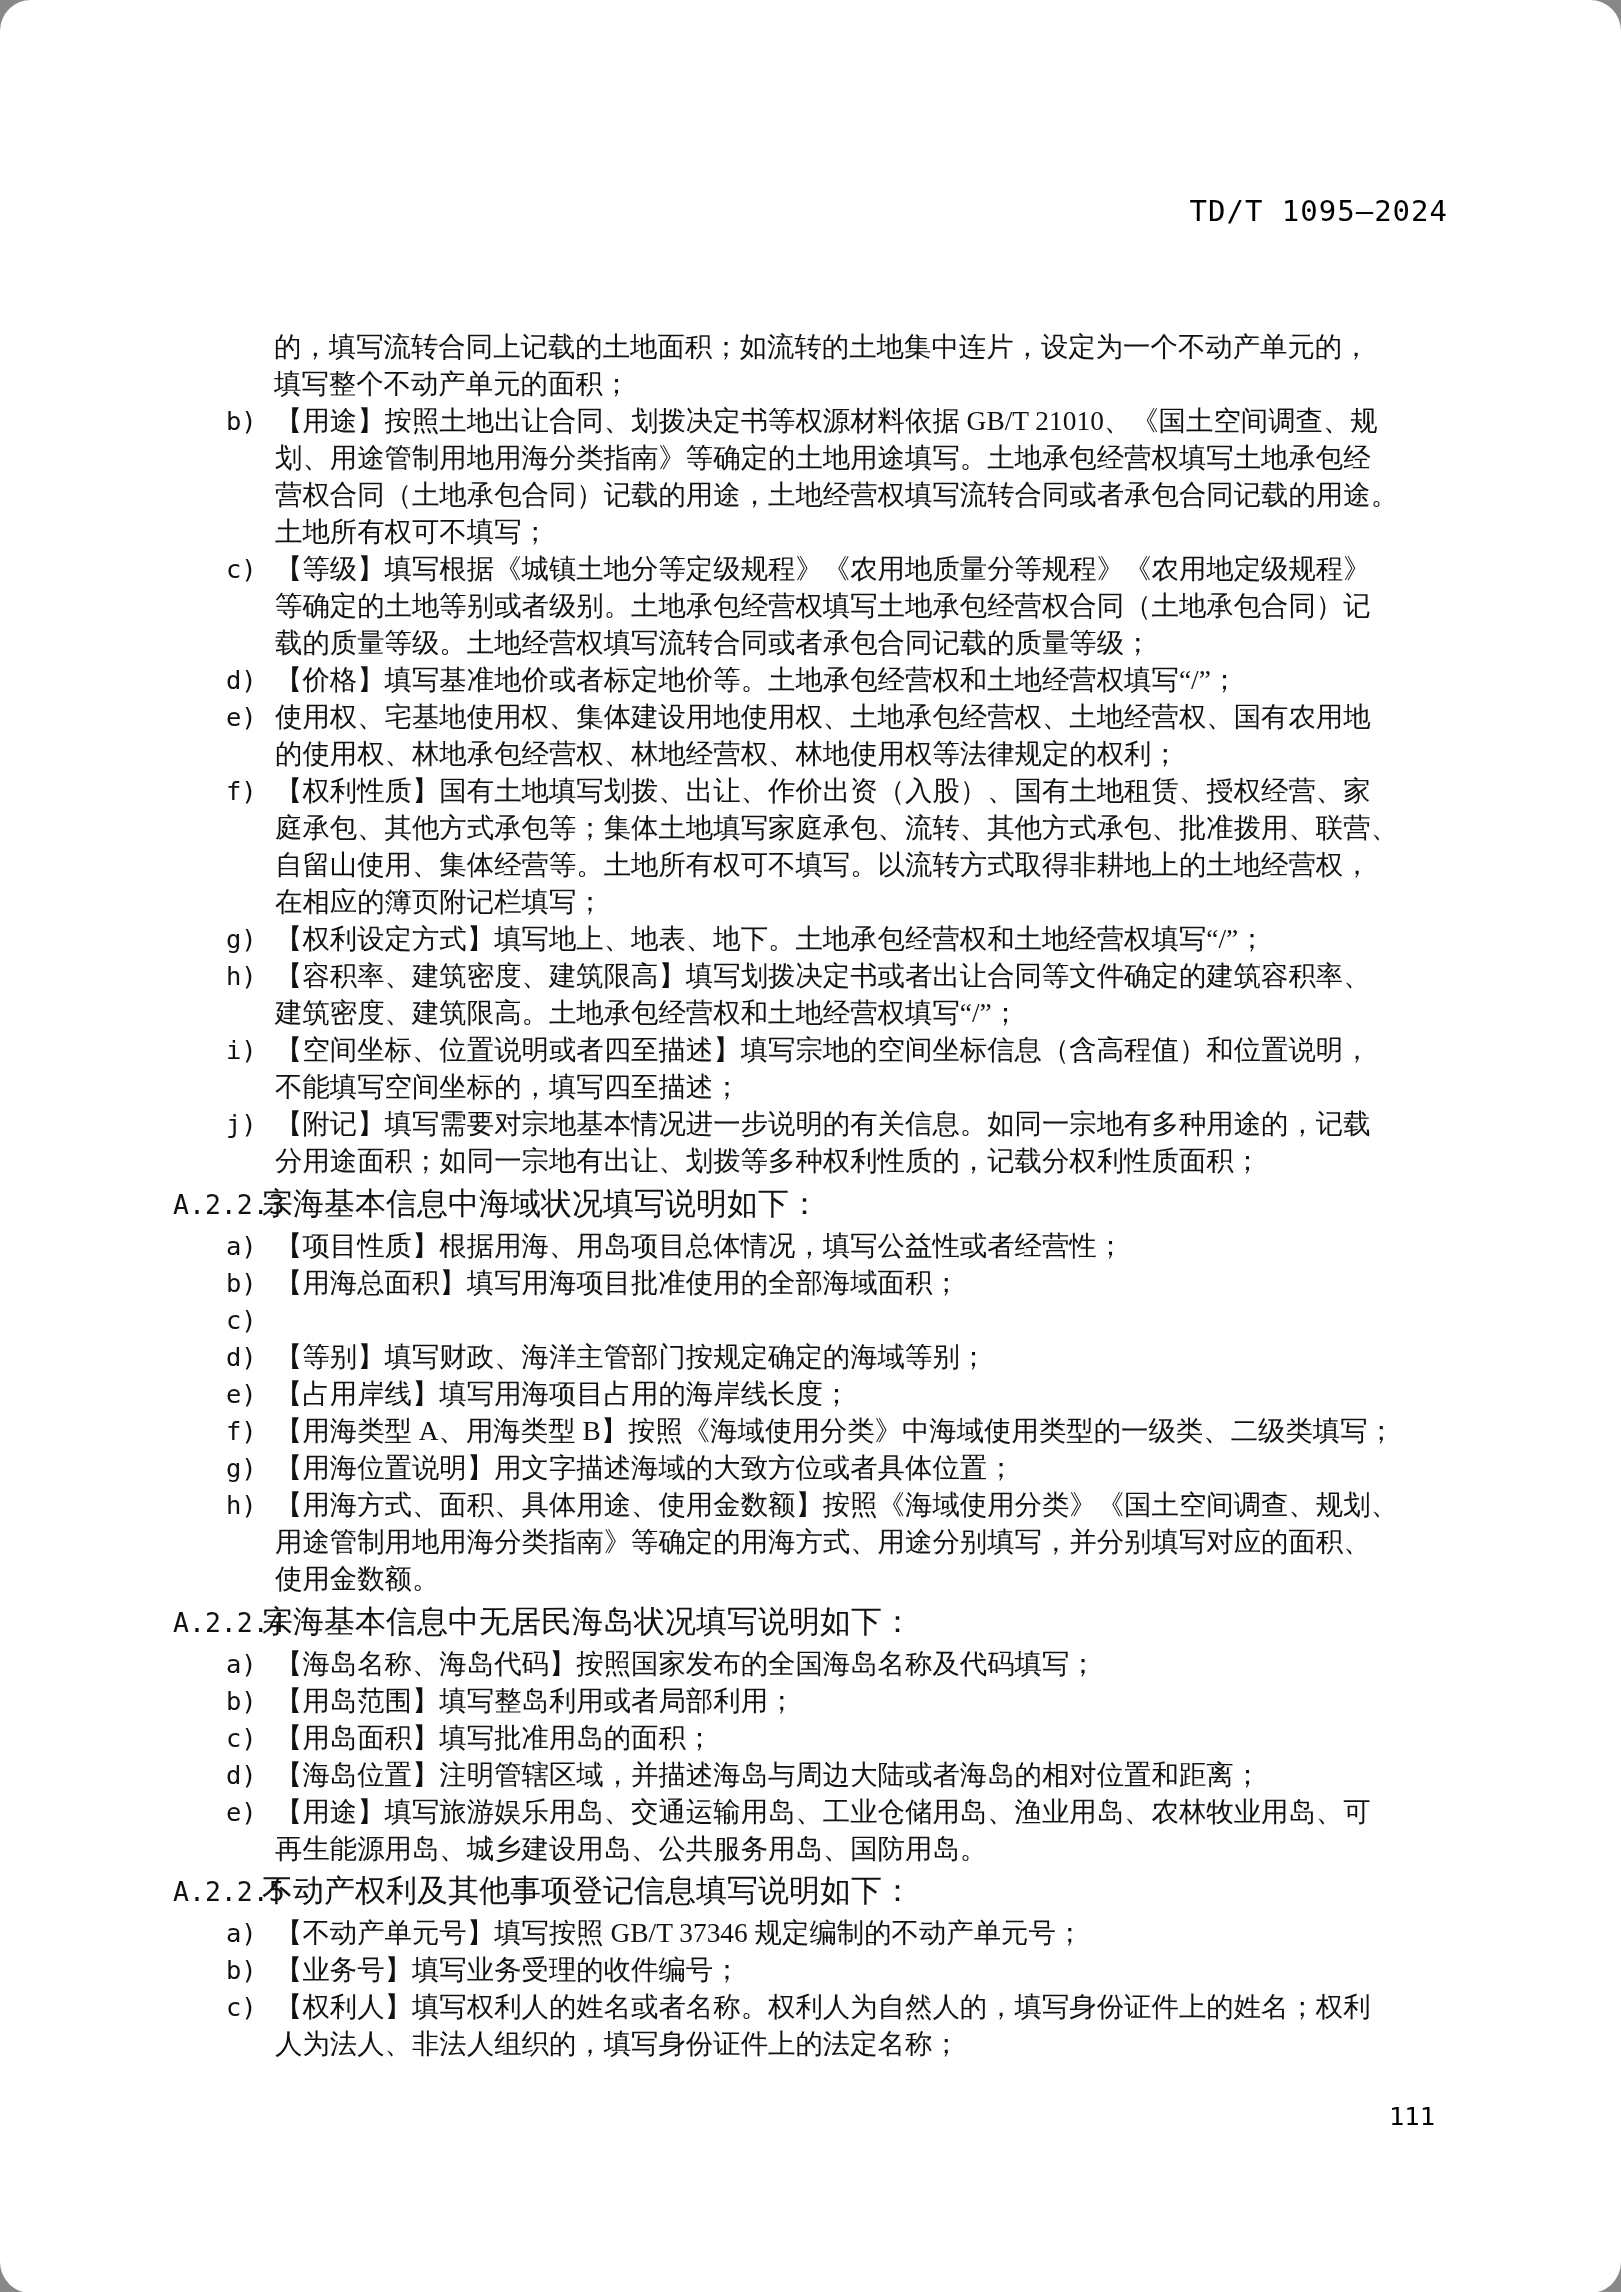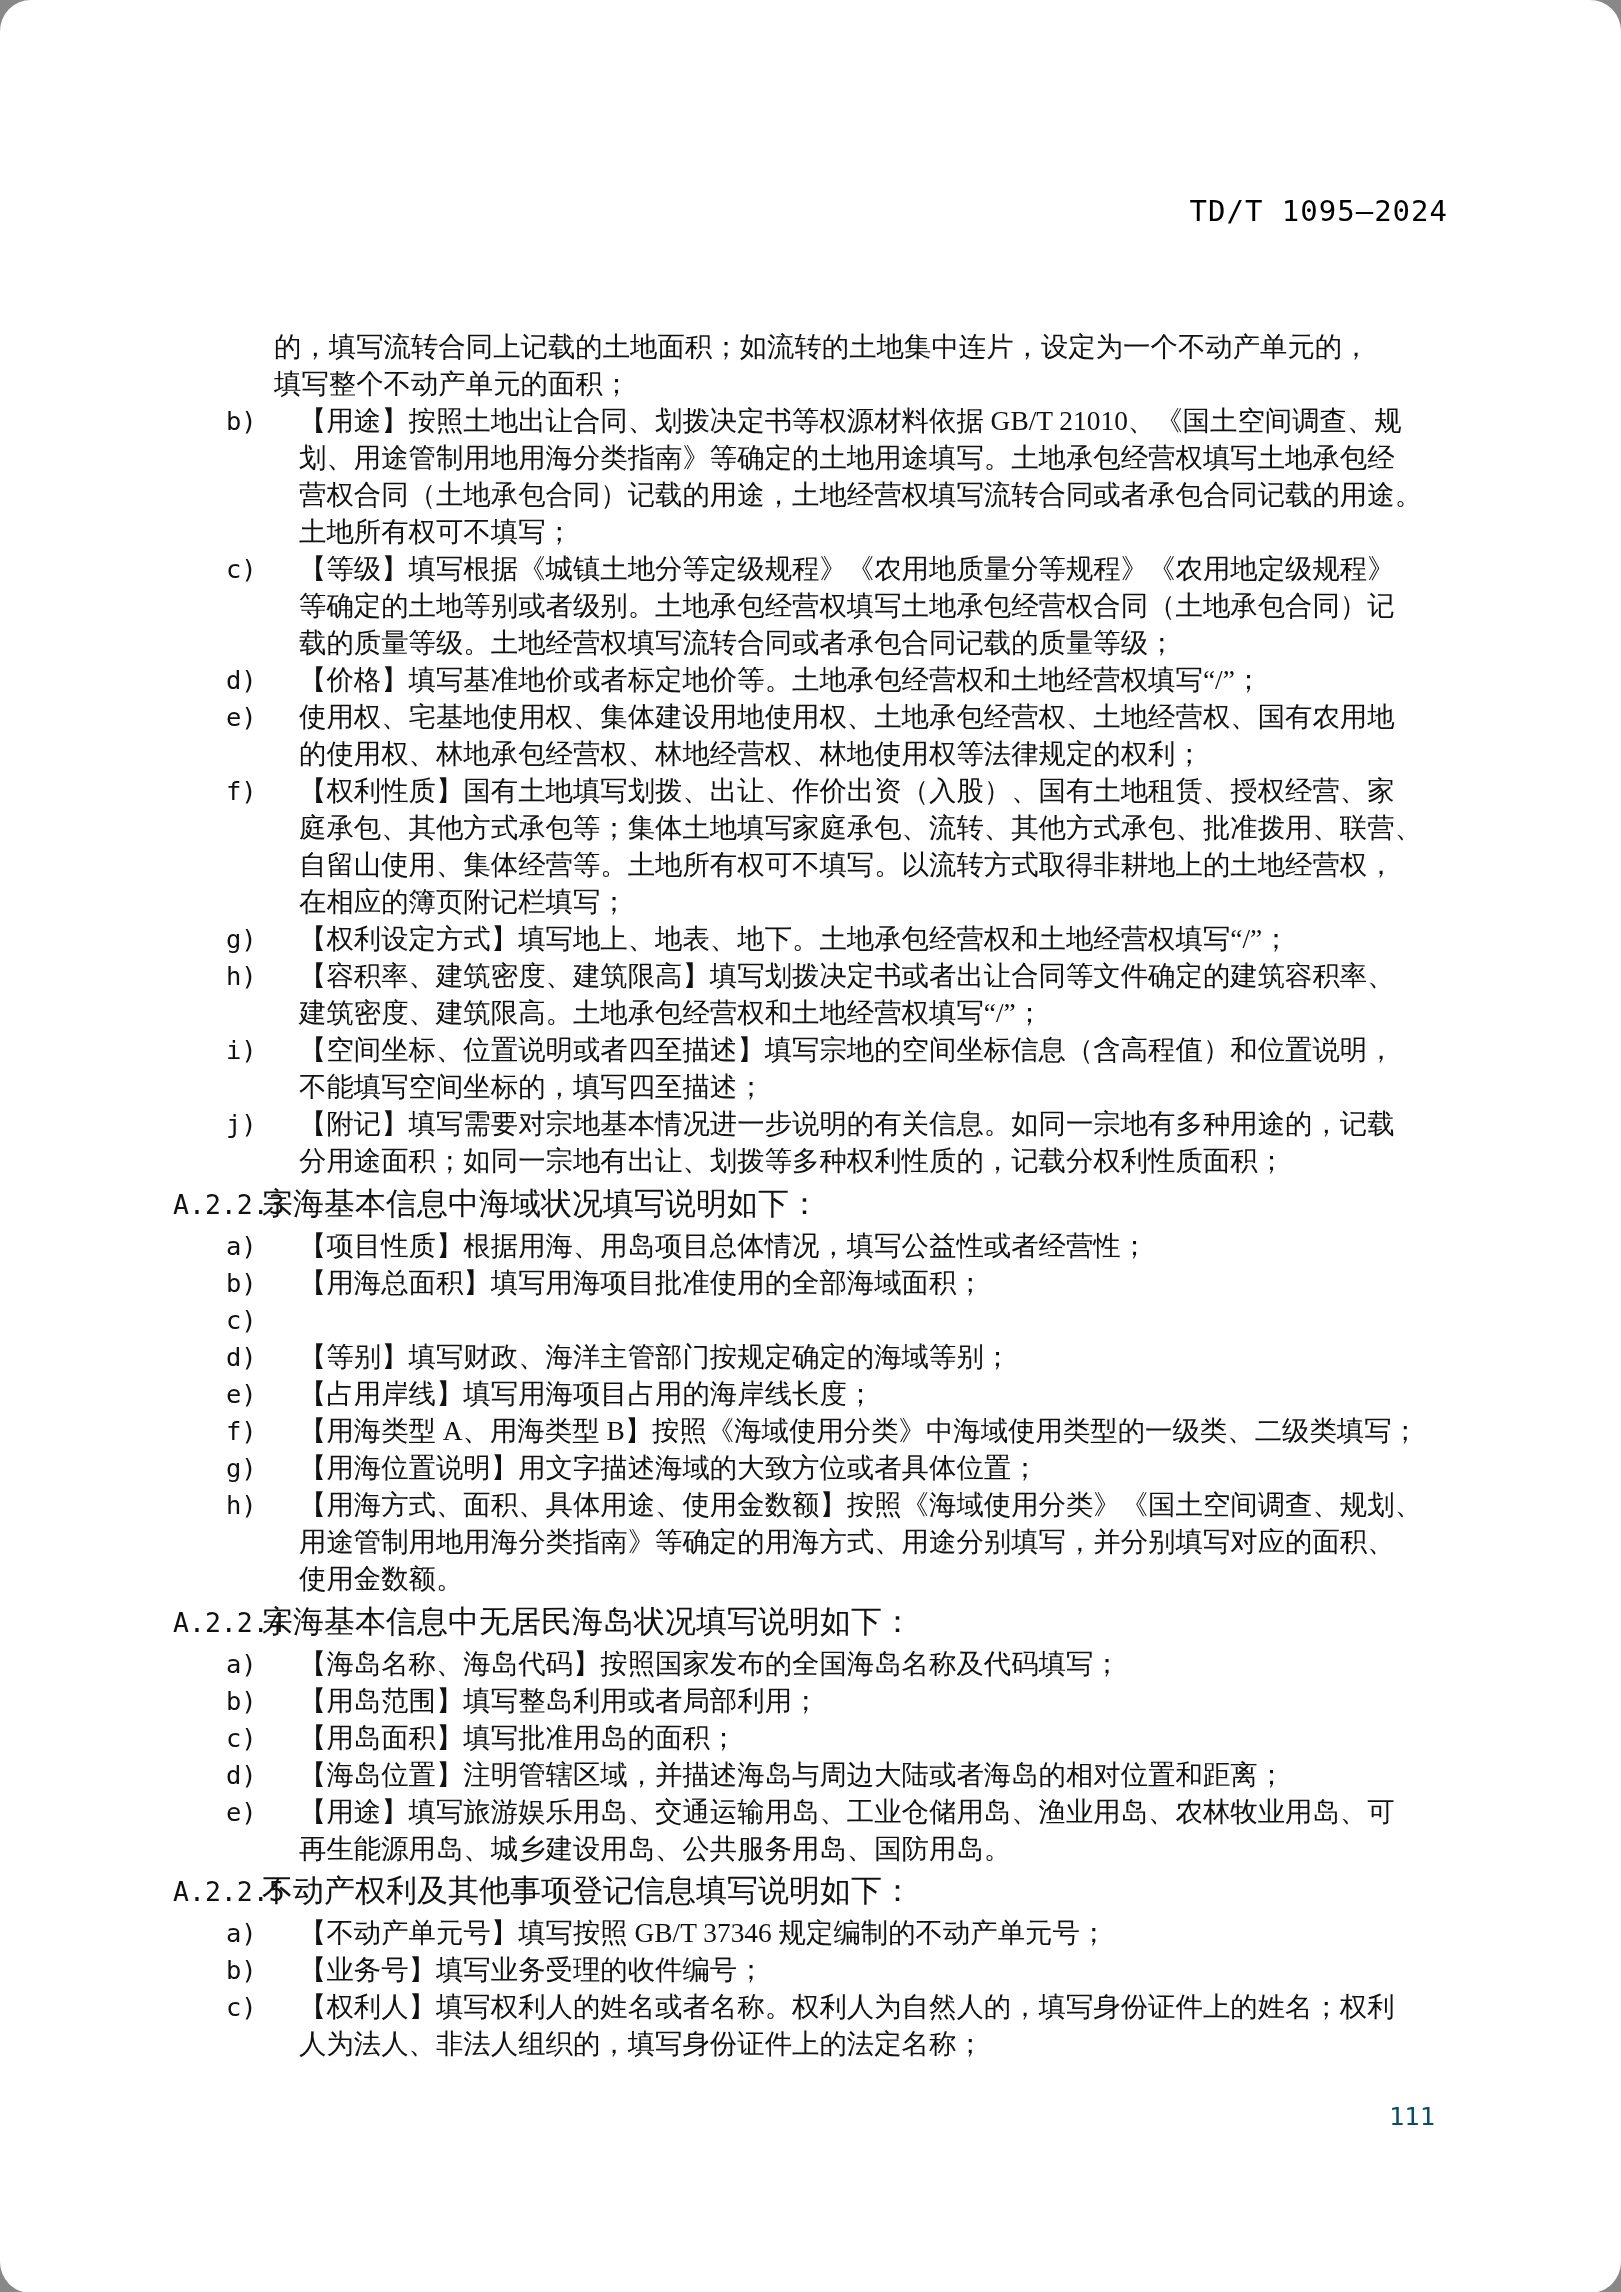--- a/index.html
+++ b/index.html
@@ -22,33 +22,33 @@
     position:absolute;top:329px;left:0;right:127px;
     font-size:27.4px;line-height:37px;
   }
   .block-cont{margin-left:274px;}
   .block-item{display:flex;align-items:flex-start;}
   .item-label{
     flex:none;width:49px;margin-left:226px;
     font-family:"DejaVu Sans Mono","Liberation Mono",monospace;
     font-size:25.5px;
   }
-  .item-lines{flex:1 1 auto;min-width:0;margin-left:24px;}
+  .item-lines{flex:1 1 auto;min-width:0;}
   .line{white-space:nowrap;}
   .block-heading{margin-left:173px;margin-top:4.9px;margin-bottom:3.9px;}
   .heading-num{
     display:inline-block;width:89px;
     font-family:"DejaVu Sans Mono","Liberation Mono",monospace;
     font-size:26.5px;
   }
   .heading-text{font-size:31px;}
   .page-footer{
     position:absolute;top:2101px;right:186px;
     font-family:"DejaVu Sans Mono","Liberation Mono",monospace;
-    font-size:25.5px;color:#0c4a6e;
+    font-size:25.5px;color:#000000;
   }
 </style>
 </head>
 <body>
 
 <div class="page">
 
   <div class="page-header">
     <span>TD/T 1095—2024</span>
   </div>

